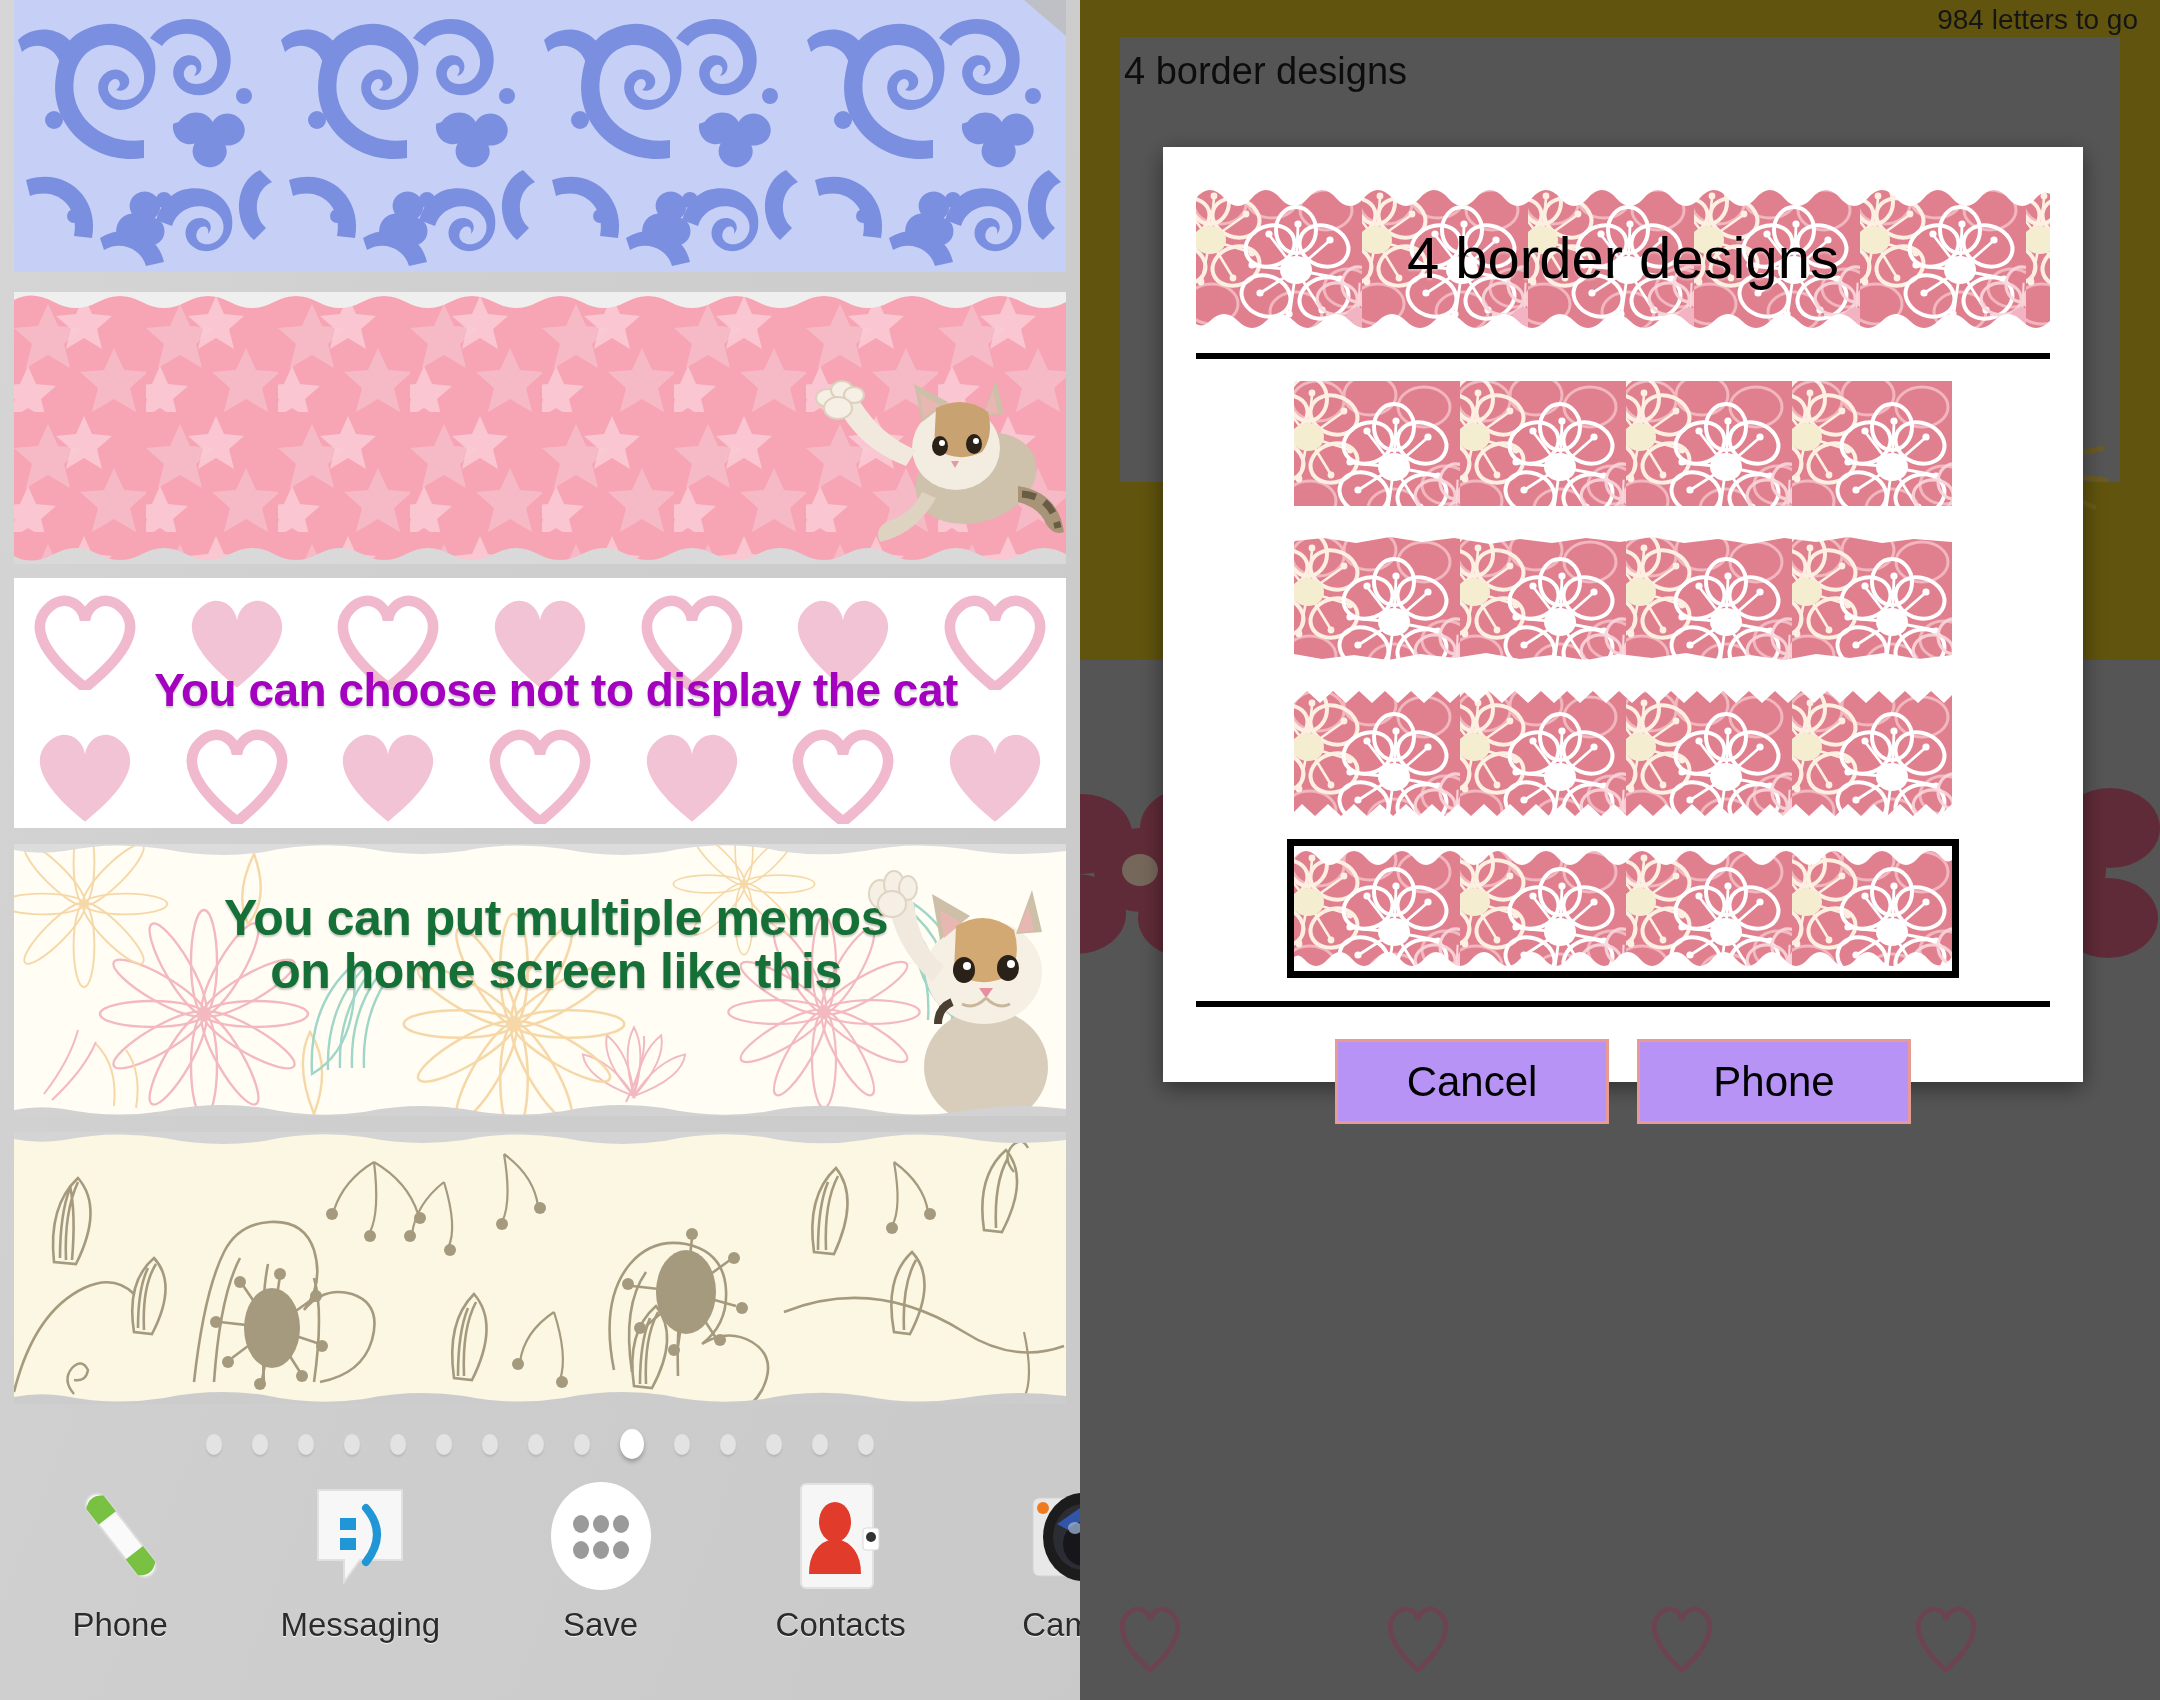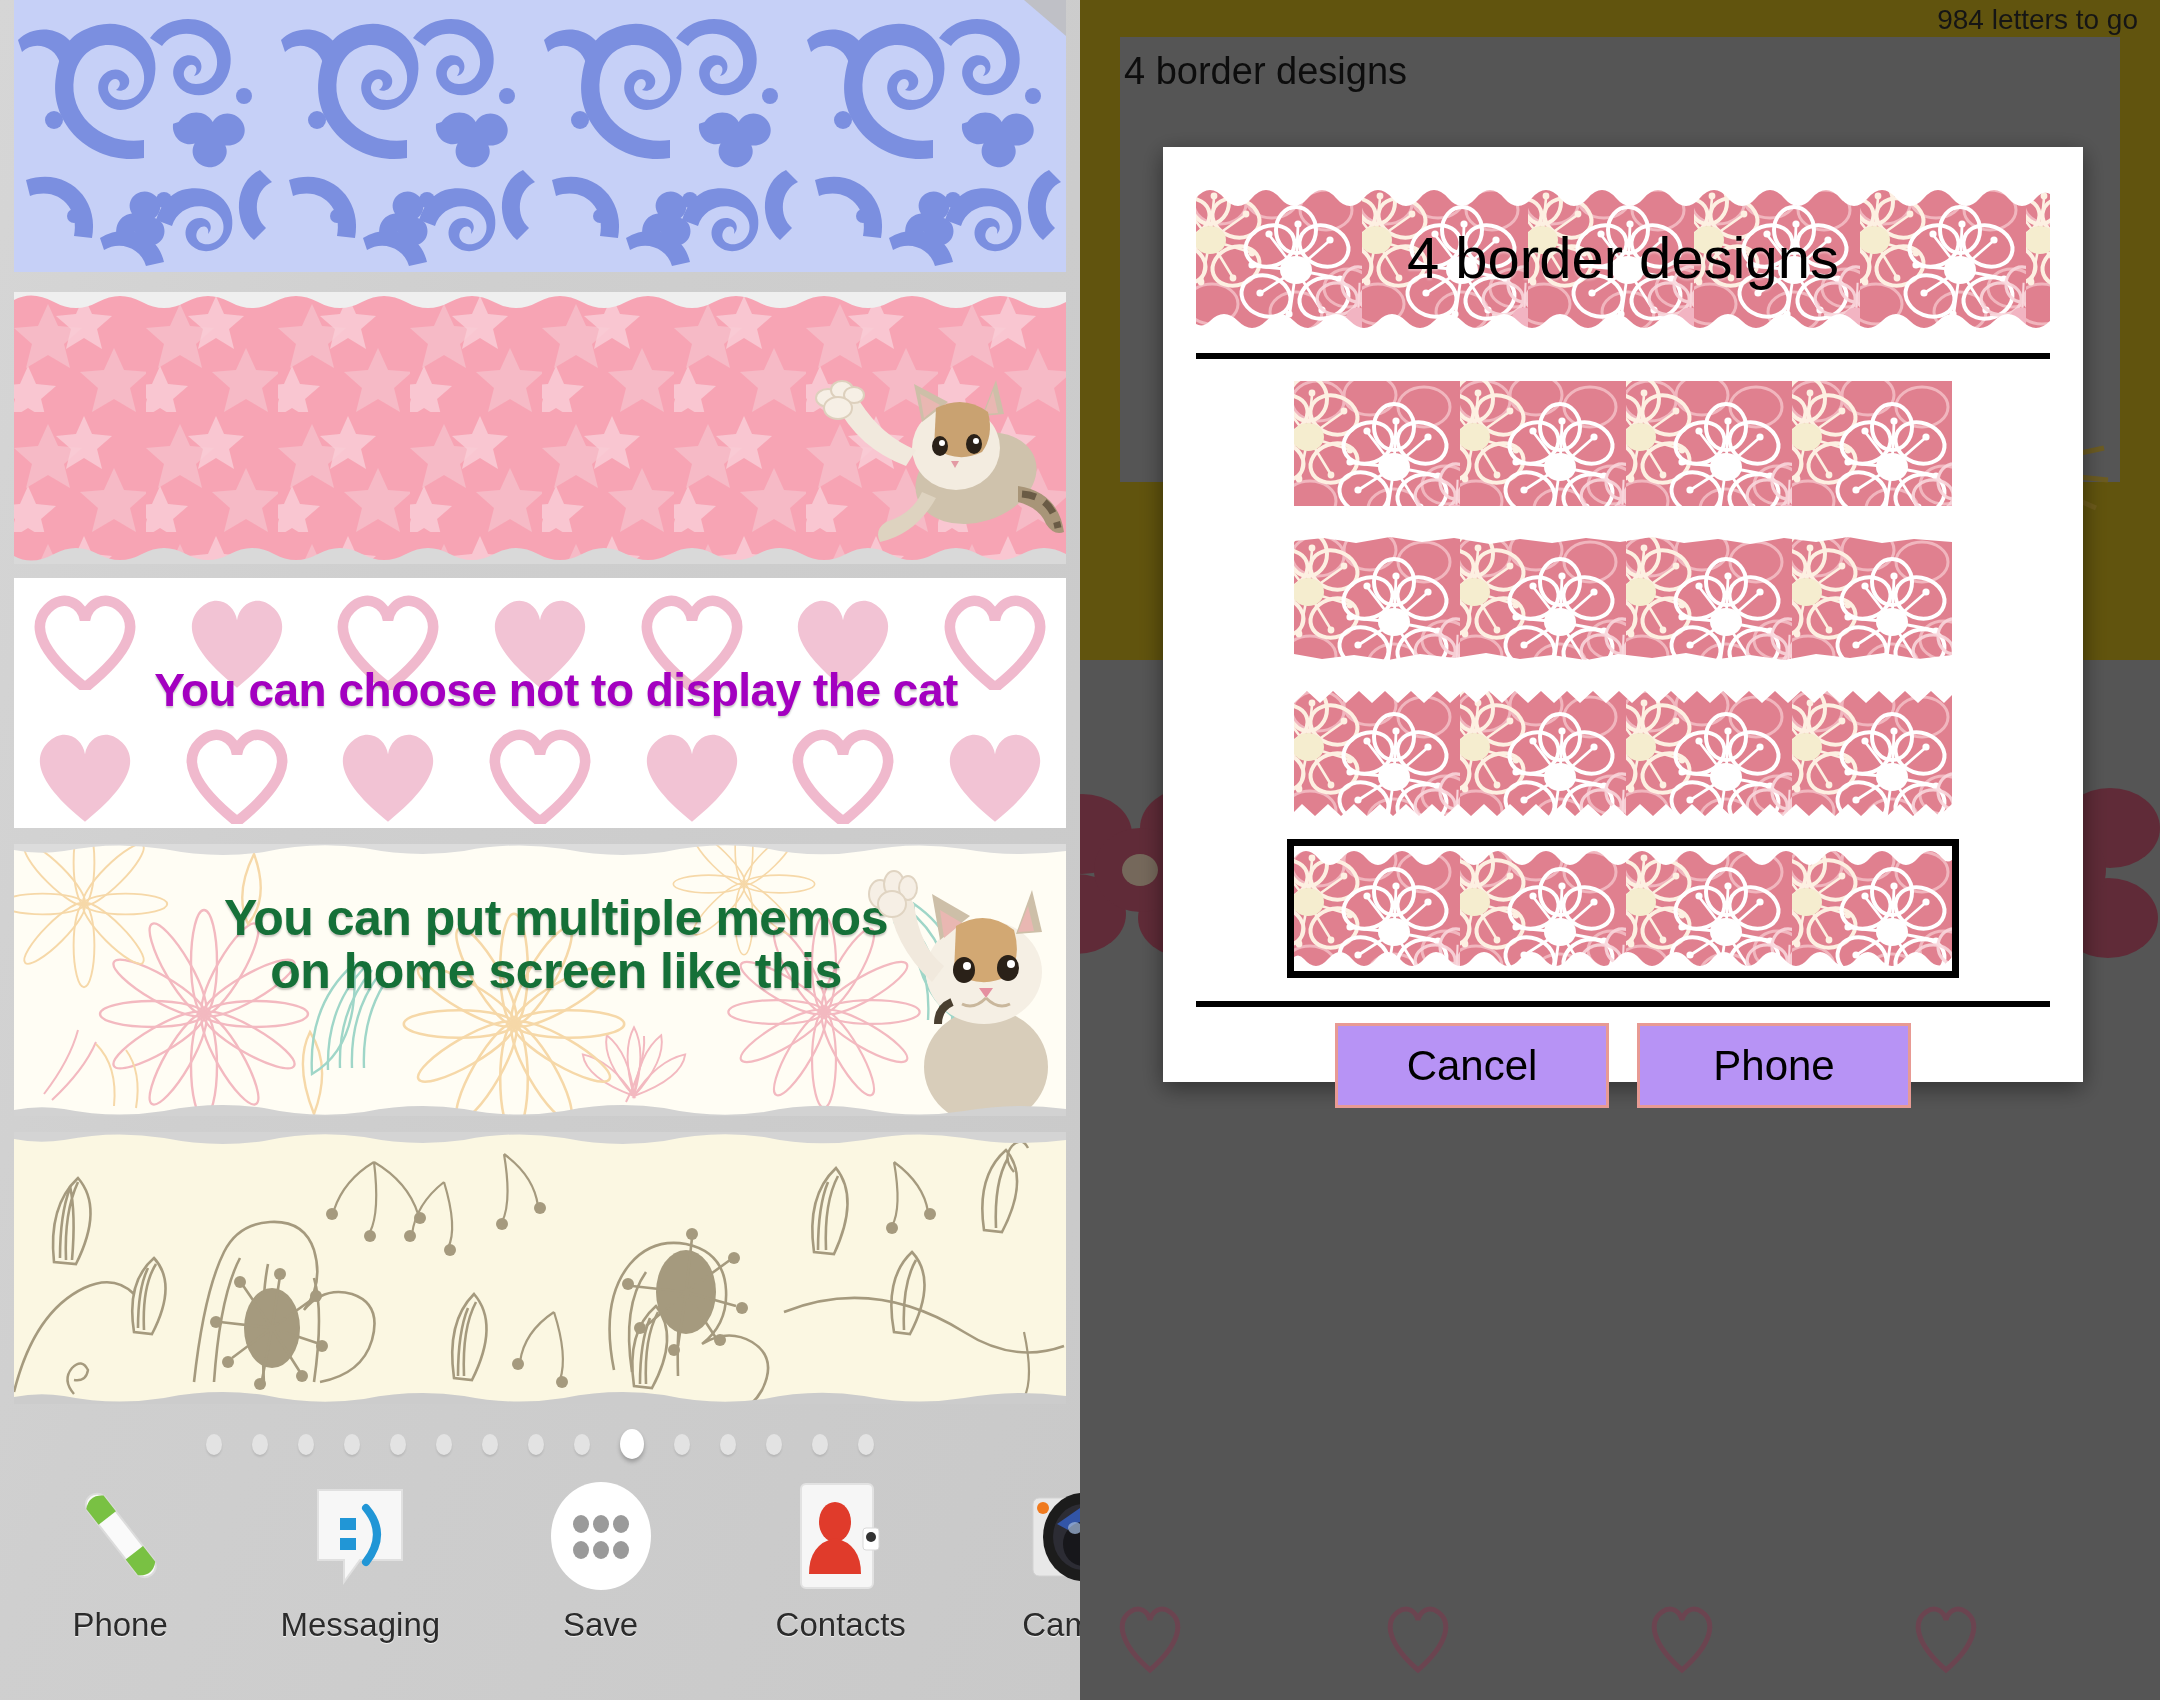--- a/index.html
+++ b/index.html
@@ -84,21 +84,21 @@
   }
   #dlgRule{ margin:22px 33px 0 33px; height:6px; background:#000; }
   #dlgList{ margin:22px 0 0 0; }
   .opt{
     position:relative; margin:0 auto 30px auto; width:658px; height:125px;
     display:block; cursor:pointer;
   }
   .opt.selected{ outline:7px solid #000; }
   .optswatch{ position:absolute; inset:0; overflow:hidden; }
   #dlgRule2{ margin:8px 33px 0 33px; height:6px; background:#000; }
-  #dlgActions{ margin-top:16px; display:flex; justify-content:center; gap:28px; }
+  #dlgActions{ margin-top:32px; display:flex; justify-content:center; gap:28px; }
   .dlgbtn{
     width:274px; height:85px; background:#b793f5; border:3px solid #e89a94;
     font-size:42px; color:#000; font-family:"Liberation Sans", sans-serif; cursor:pointer;
   }
 </style>
 </head>
 <body>
 
 <div id="root">
 

